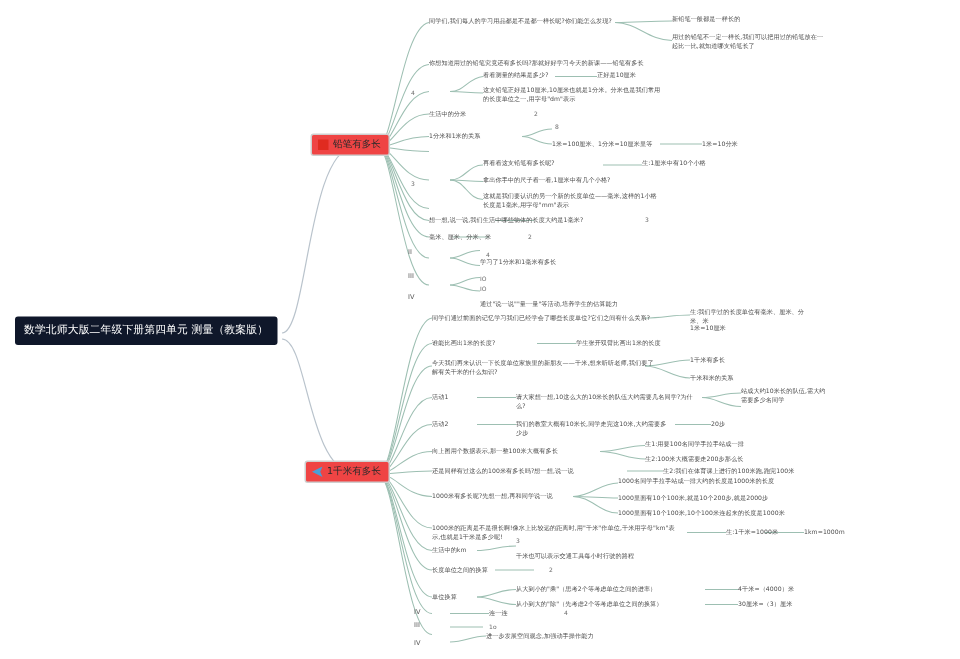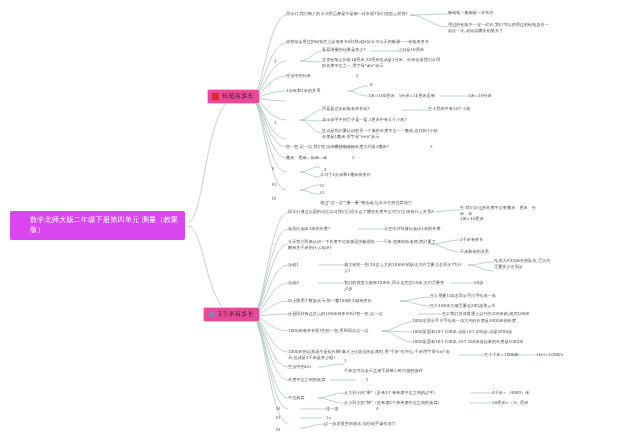--- a/index.html
+++ b/index.html
@@ -13,31 +13,31 @@
   #canvas{position:absolute;inset:0;width:640px;height:439px;}
   svg.links{position:absolute;left:0;top:0;width:640px;height:439px;pointer-events:none;}
   svg.links path{fill:none;stroke:#9dbfb2;stroke-width:0.7;}
   svg.links path.root{stroke:#b9c3cc;stroke-width:0.8;}
 
   .node{position:absolute;box-sizing:border-box;}
 
   
   .root-node{
     left:10px;top:211px;width:175px;
-    background:#d946ef;
+    background:#0f172a;
     color:#ffffff;
     font-size:7.2px;line-height:10px;
-    padding:4px 6px 5px 20px;
+    padding:4px 6px 5px 6px;
     border-radius:2px;
     letter-spacing:0.1px;
   }
 
   
   .branch{
-    background:#ec4899;
+    background:#ef4444;
     border:1px solid #cfcfcf;
     border-radius:2px;
     padding:2px 5px 2px 4px;
     font-size:6.4px;line-height:9px;
     color:#2b2b2b;
     display:flex;align-items:center;gap:3px;
     white-space:nowrap;
   }
   .branch .chip{display:inline-block;width:7px;height:7px;flex:0 0 auto;}
   .chip-red{background:#e02b20;}

